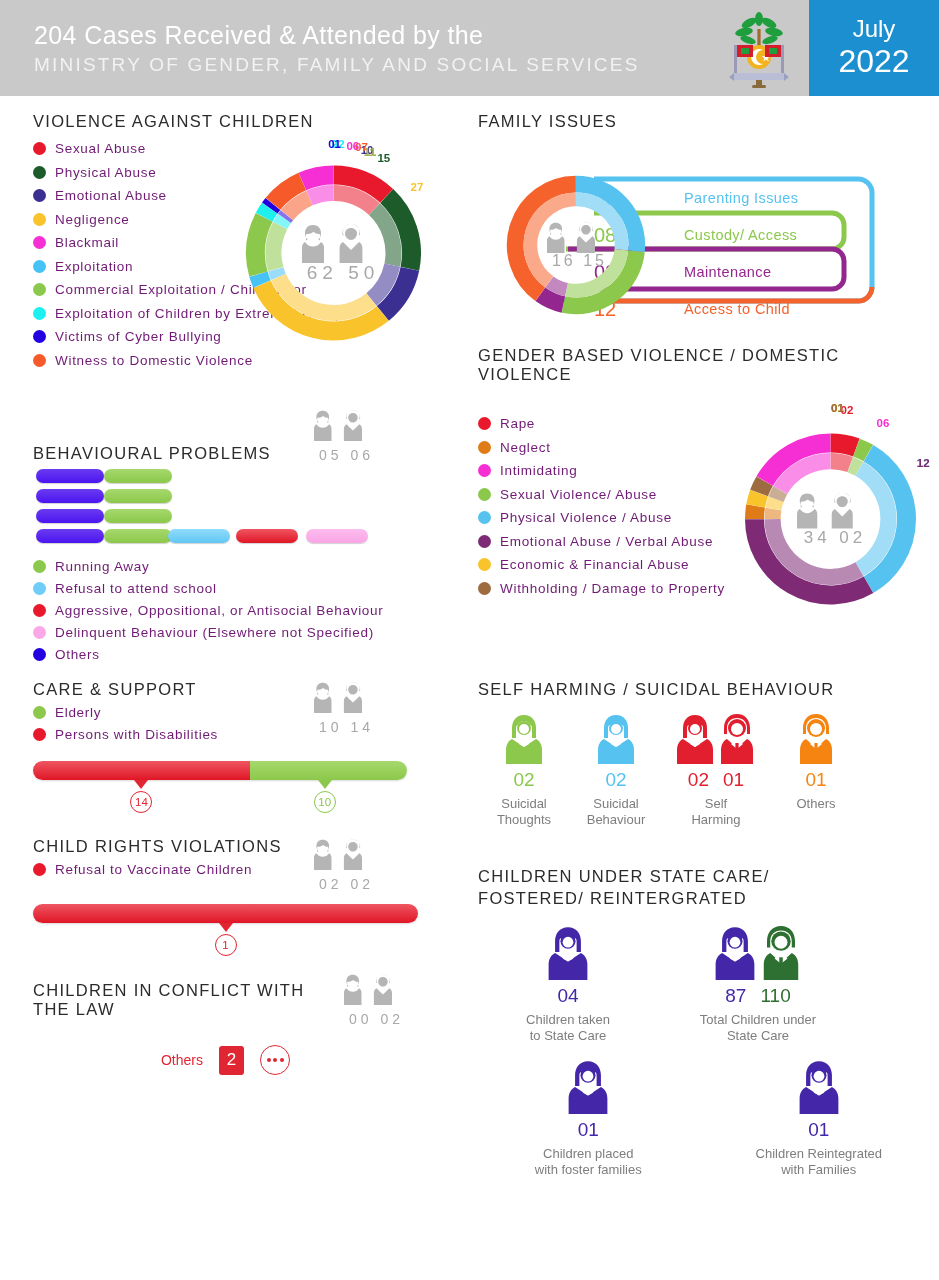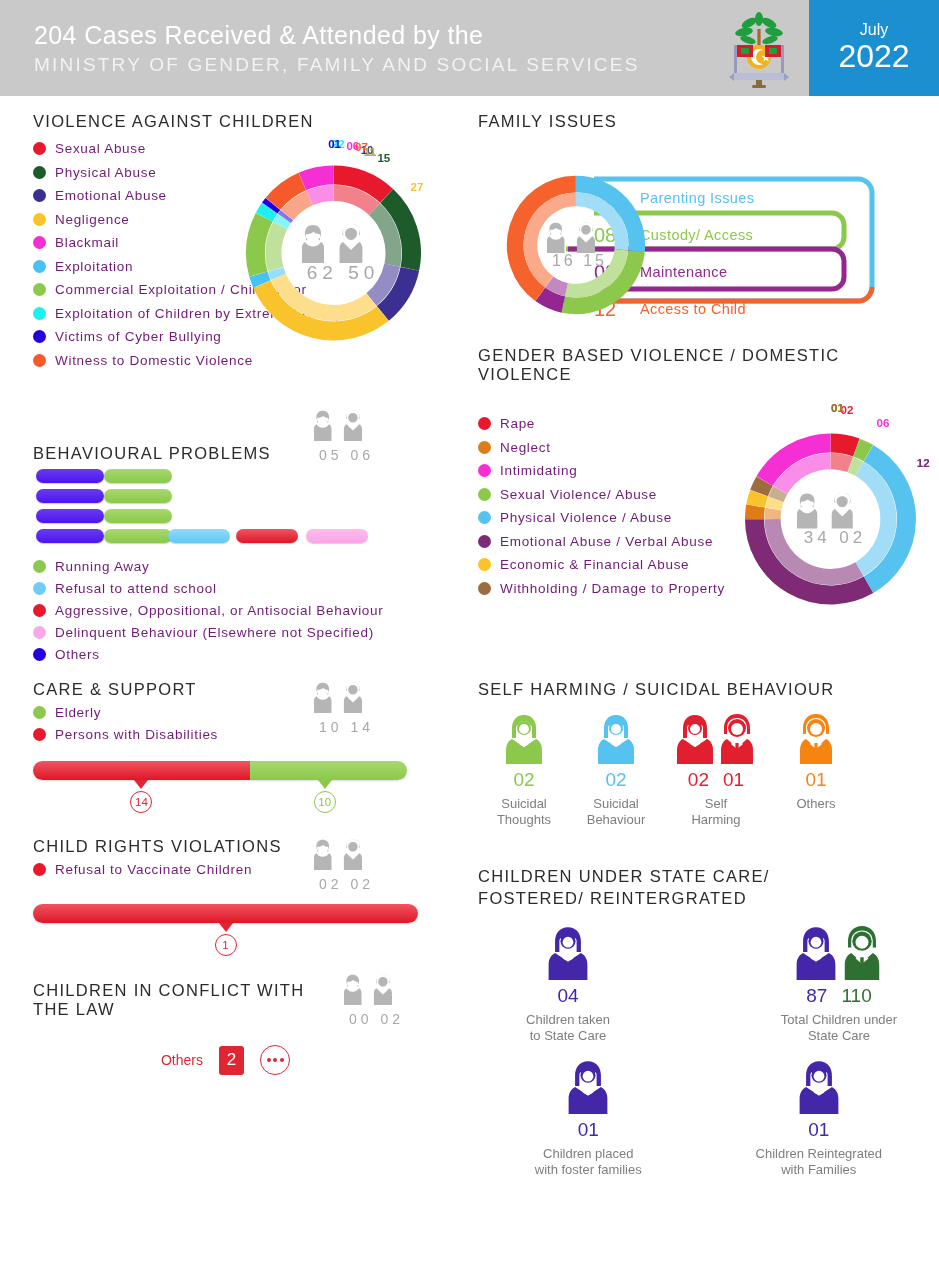--- a/index.html
+++ b/index.html
@@ -30,21 +30,21 @@
   }
   .emblem-box {
     width: 100px; height: 96px;
     display: flex; align-items: center; justify-content: center;
   }
   .date-box {
     width: 130px; height: 96px; background: #1b8fd0;
     color: #fff; display: flex; flex-direction: column;
     align-items: center; justify-content: center;
   }
-  .date-month { font-size: 16px; font-weight: 400; line-height: 1.1;}
+  .date-month { font-size: 24px; font-weight: 400; line-height: 1.1;}
   .date-year  { font-size: 32px; font-weight: 400; line-height: 1.15;}
 
   
   .cols { display: flex; padding: 16px 0 0 0; }
   .col-left  { width: 470px; padding-left: 33px; }
   .col-right { width: 469px; padding-left: 8px; }
 
   .sec-title {
     font-size: 16.5px; letter-spacing: 1.3px;
     color: #2b2b2b; font-weight: 400; margin-bottom: 10px;
@@ -82,20 +82,21 @@
   }
 
   
   .people { display: block; margin: 0 auto; }
 
   
   .ribbons { position: relative; }
   .ribbon-row {
     display: flex; align-items: center;
     height: 34px;
+    gap: 44px;
   }
   .ribbon-num {
     font-size: 20px; width: 46px; text-align: left; font-weight: 400;
   }
   .ribbon-lbl { font-size: 14.5px; letter-spacing: .4px; }
 
   
   .pill-grid { position: relative; height: 76px; margin: 6px 0 14px 3px; }
   .pill {
     position: absolute; height: 14px; border-radius: 8px;
@@ -730,21 +731,21 @@
             <span class="stat-num" style="color:#f58410">01</span>
           </div>
           <div class="stat-cap" style="white-space:pre-line;">Others</div>
         </div>
       </div>
     </div>
 
     <div style="margin-top:22px;">
       <div class="sec-title" style="line-height:1.35;max-width:380px;margin-top:36px;">CHILDREN UNDER STATE CARE/ FOSTERED/ REINTERGRATED</div>
 
-      <div class="stat-row" style="margin-top:16px;justify-content:space-between;gap:44px;">
+      <div class="stat-row" style="margin-top:16px;justify-content:flex-start;">
         <div class="stat" style="width:180px;">
           <div class="stat-icons">
             <svg width="42" height="56" viewBox="0 0 38 52">
                 <g fill="#4327a8">
               <path d="M19 2C11 2 7 8 7 15v10h4V15c0-2 1-3 2-3 2 2 4 3 6 3s4-1 6-3c1 0 2 1 2 3v10h4V15c0-7-4-13-12-13z"></path>
               <path d="M19 8a7 7 0 0 0-7 7 7 7 0 0 0 14 0 7 7 0 0 0-7-7z"></path>
                   <circle cx="19" cy="16" r="5" fill="#fff"></circle>
               <path d="M7 26c-4 2-6 6-6 11v14h36V37c0-5-2-9-6-11l-12 8-12-8z"></path>
               <path d="M19 27l-5 4 5 3 5-3-5-4z" fill="#fff"></path>
             </g>

